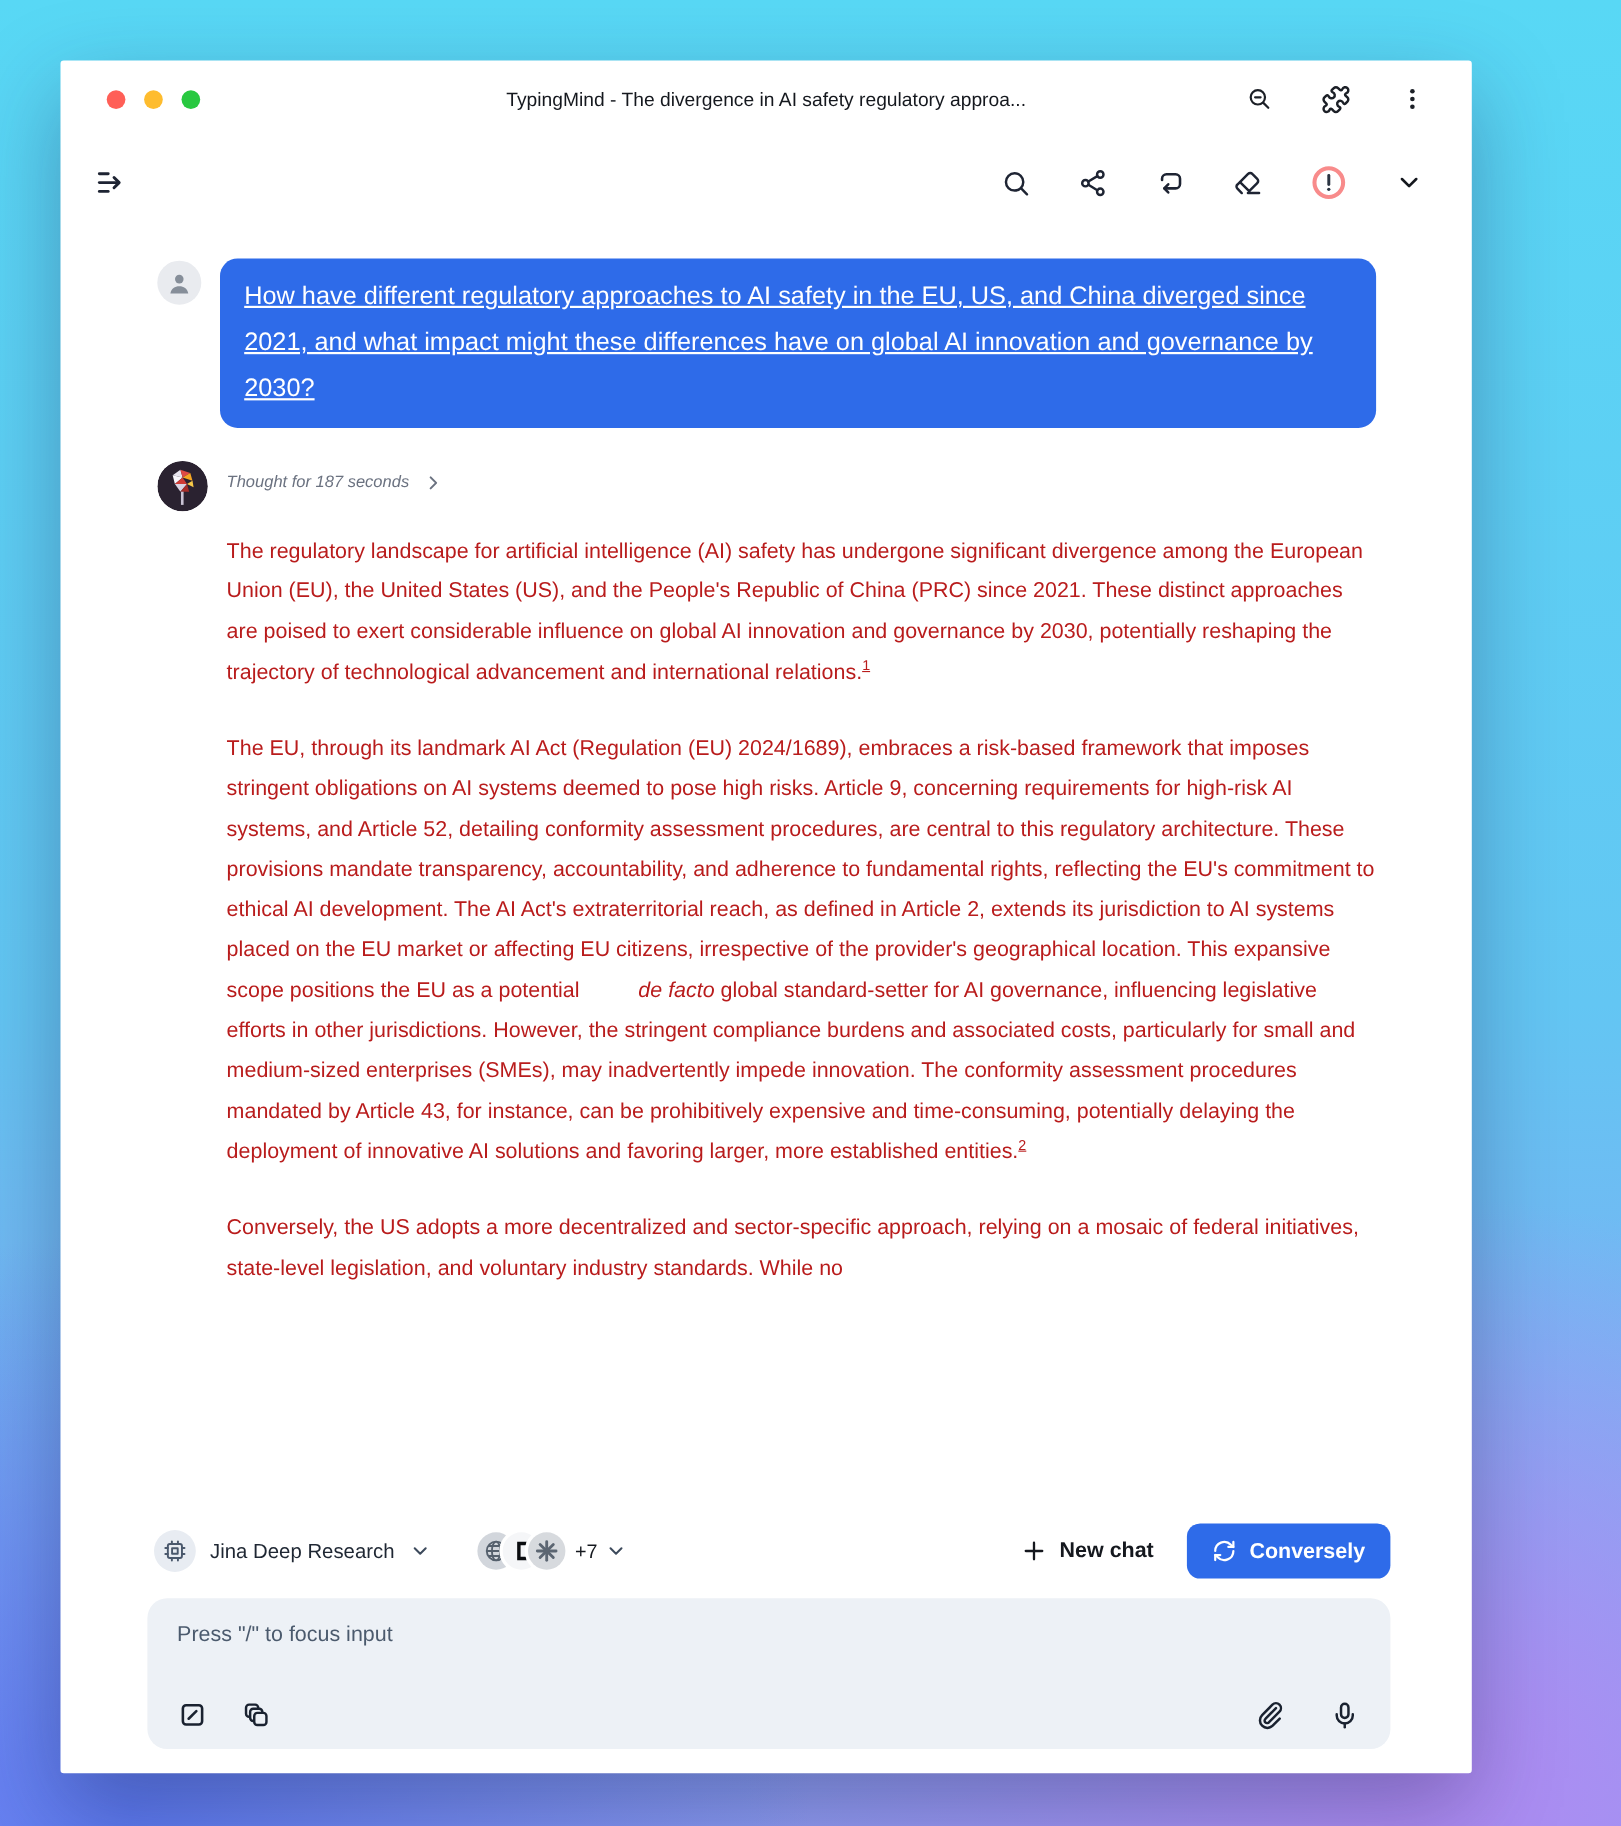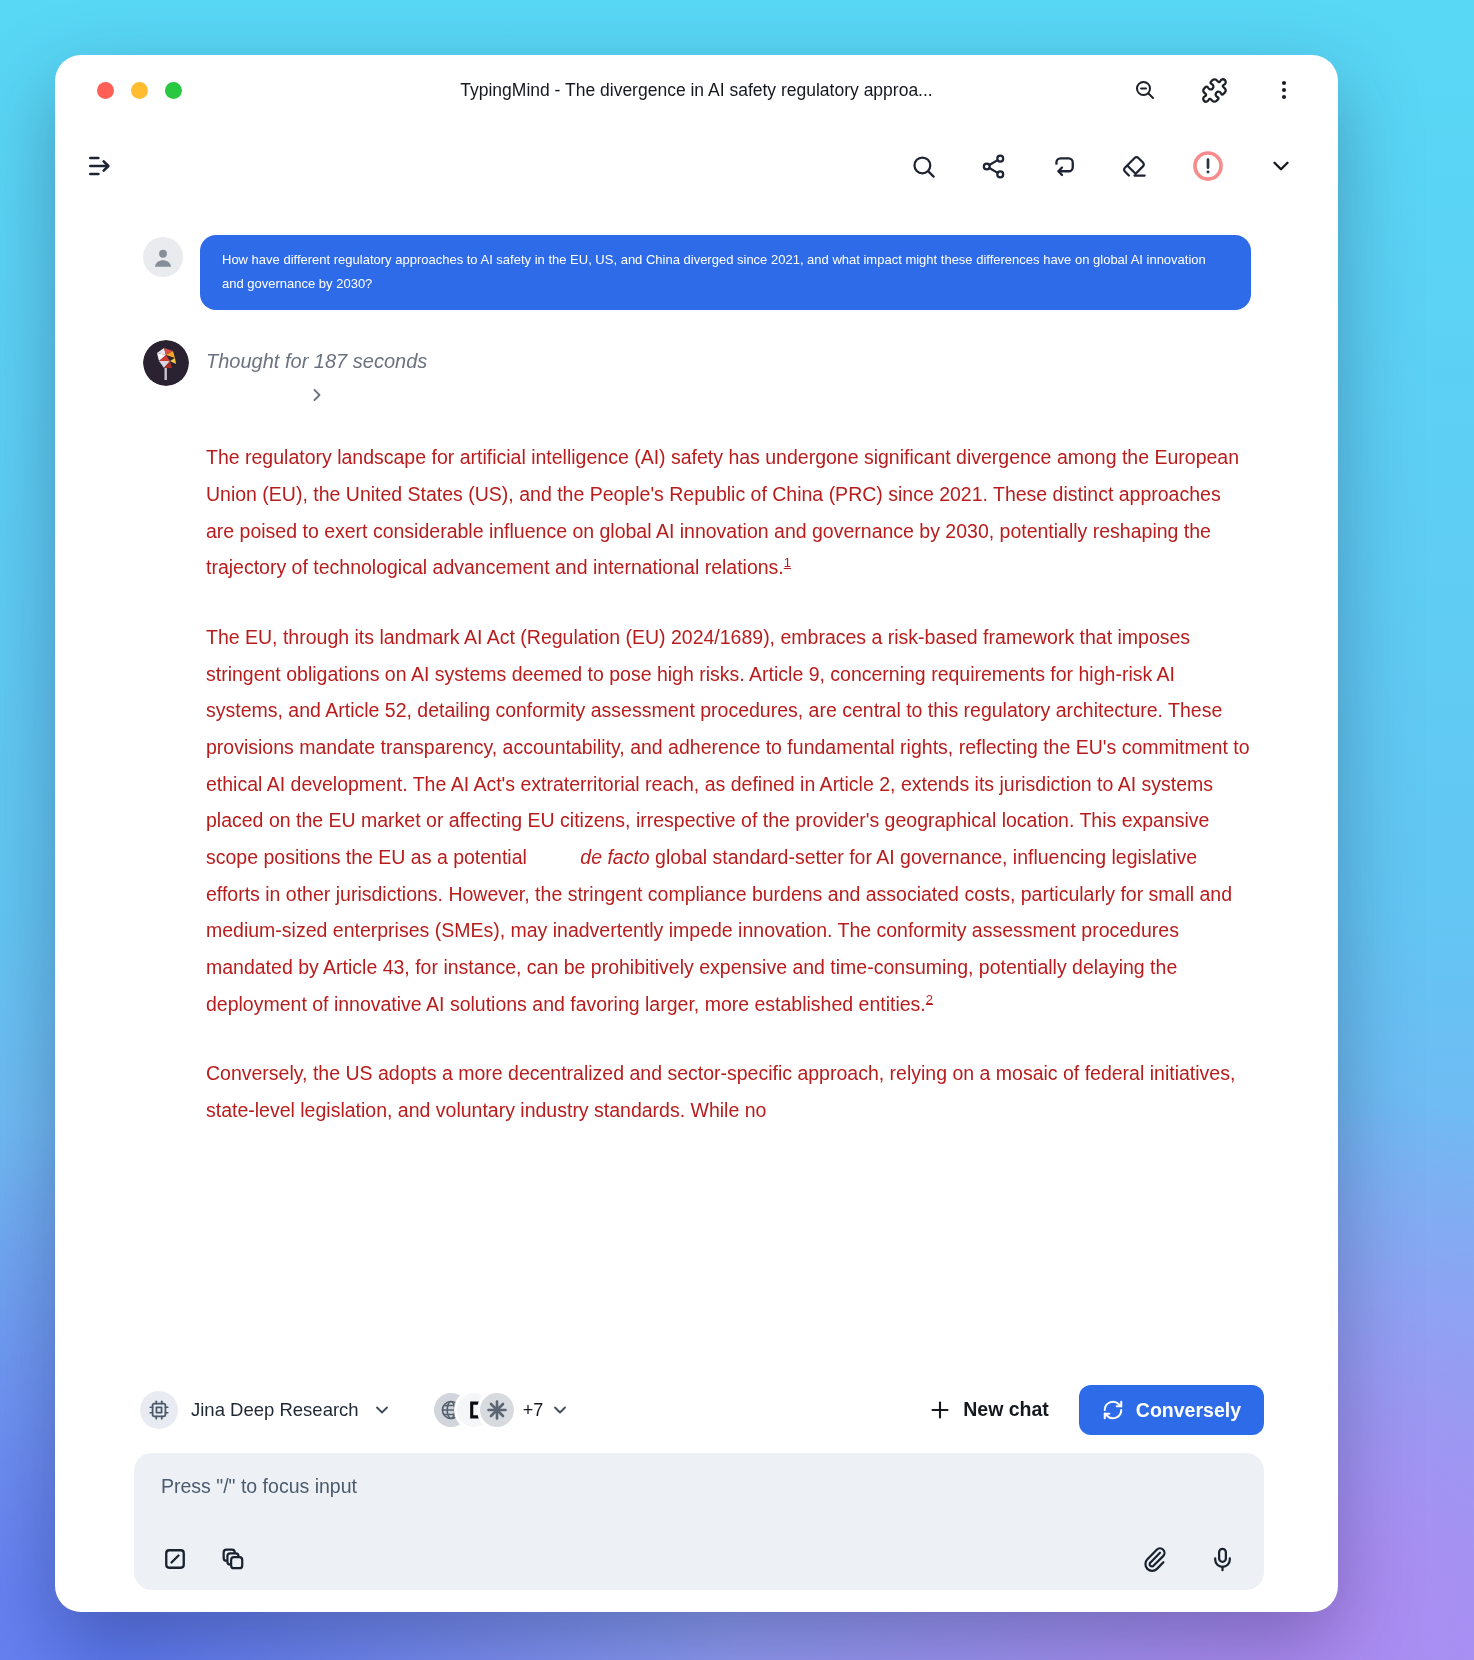--- a/index.html
+++ b/index.html
@@ -8,21 +8,21 @@
     font-family: "Liberation Sans", sans-serif;
     overflow: hidden;
     background-image:
       radial-gradient(60% 45% at 88% 97%, rgba(178,137,242,0.95) 0%, rgba(178,137,242,0) 70%),
       radial-gradient(60% 45% at 8% 99%, rgba(88,118,240,0.9) 0%, rgba(88,118,240,0) 70%),
       linear-gradient(180deg, #58d8f5 0%, #63c6f3 55%, #8f9df2 100%);
   }
   .window {
     position: absolute; left: 55px; top: 55px;
     width: 1283px; height: 1557px;
-    background: #ffffff; border-radius: 26px;
+    background: #ffffff; border-radius: 3px;
     box-shadow: 0 30px 80px rgba(25,35,80,.35);
     display: flex; flex-direction: column; overflow: hidden;
   }
   
   .titlebar { height: 70px; flex: 0 0 auto; display: flex; align-items: center; padding: 0 42px; position: relative; }
   .traffic { display: flex; gap: 17px; z-index: 2; }
   .traffic span { width: 17px; height: 17px; border-radius: 50%; display: block; cursor: default; }
   .win-title {
     position: absolute; left: 120px; right: 120px; text-align: center;
     font-size: 17.5px; color: #15181e; white-space: nowrap; overflow: hidden;
@@ -34,30 +34,29 @@
   .toolbar-right { margin-left: auto; display: flex; align-items: center; gap: 43px; }
   
   .chat { flex: 1 1 auto; overflow: hidden; padding: 28px 87px 0 88px; }
   .row { display: flex; gap: 17px; }
   .user-avatar {
     width: 40px; height: 40px; border-radius: 50%; background: #e9ebef;
     flex: 0 0 auto; margin-top: 2px; display: flex; align-items: center; justify-content: center; overflow: hidden;
   }
   .bubble {
     flex: 1; color: #fff; border-radius: 16px; padding: 13px 22px 15px;
-    font-size: 13px; line-height: 1.82;
+    font-size: 23px; line-height: 1.82; text-decoration: underline;
   }
   .row-assistant { margin-top: 30px; }
   .ai-avatar { width: 46px; height: 46px; border-radius: 50%; overflow: hidden; flex: 0 0 auto; }
   .assistant-col { flex: 1; min-width: 0; }
   .thought {
     display: inline-flex; align-items: center; gap: 12px; margin-top: 10px;
-    color: #6b7280; font-style: italic; font-size: 20px; cursor: pointer; background: none; border: none;
+    color: #6b7280; font-style: italic; font-size: 15px; cursor: pointer; background: none; border: none;
     font-family: inherit;
-    flex-direction: column;
   }
   .paragraphs { margin-top: 34px; }
   .paragraphs p { color: #b91c1c; font-size: 19.5px; line-height: 1.88; margin-bottom: 33px; }
   .footnote { font-size: 13px; text-decoration: underline; vertical-align: super; line-height: 0; cursor: pointer; }
   
   .footer { flex: 0 0 auto; display: flex; align-items: center; padding: 0 74px 0 85px; height: 58px; }
   .agent-pill { display: flex; align-items: center; gap: 13px; background: none; border: none; cursor: pointer; font-family: Liberation Sans, sans-serif; }
   .chip-circle { width: 38px; height: 38px; border-radius: 50%; background: #e8ecf2; display: flex; align-items: center; justify-content: center; }
   .agent-label { font-size: 18.5px; color: #1f2733; }
   .models { display: flex; align-items: center; margin-left: 42px; background: none; border: none; cursor: pointer; font-family: inherit; }

